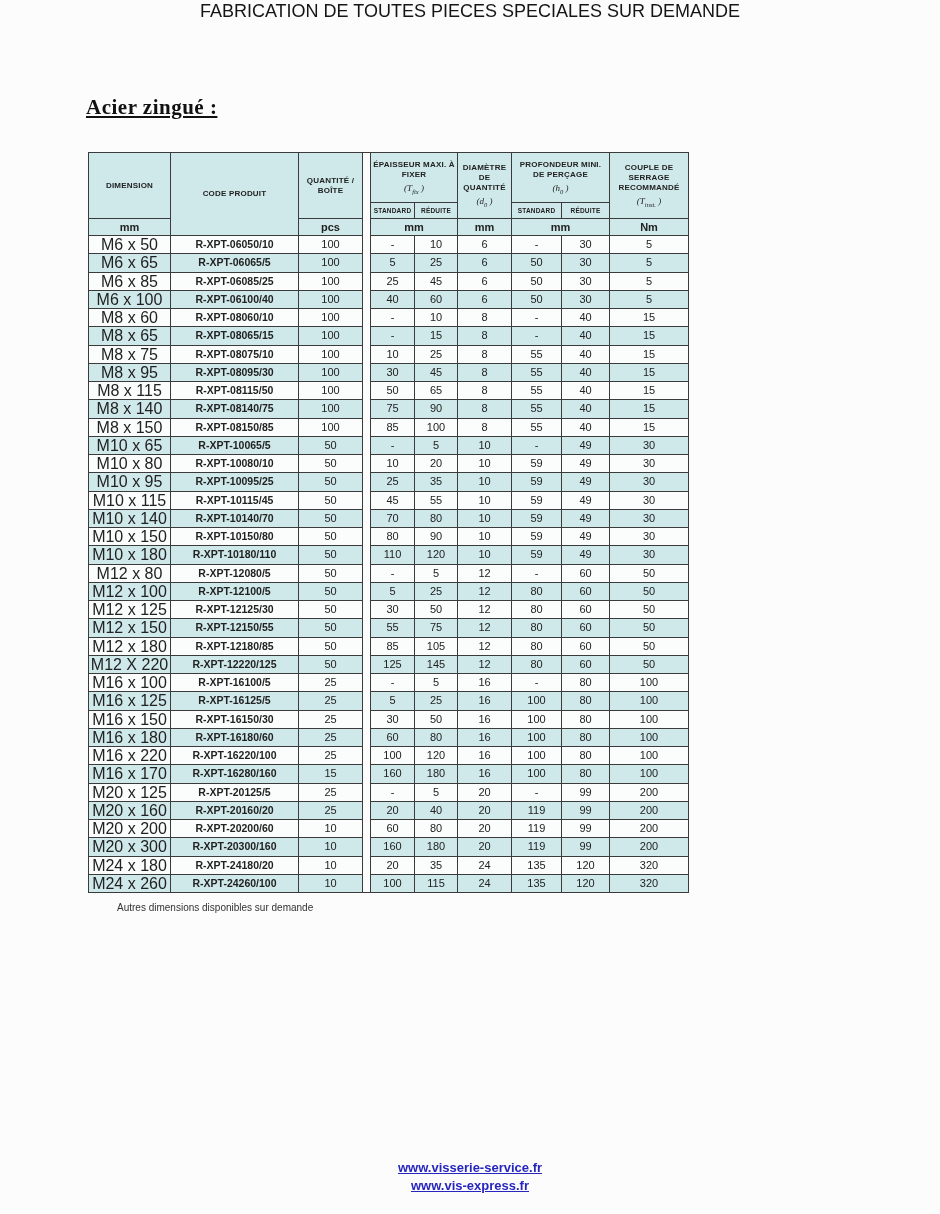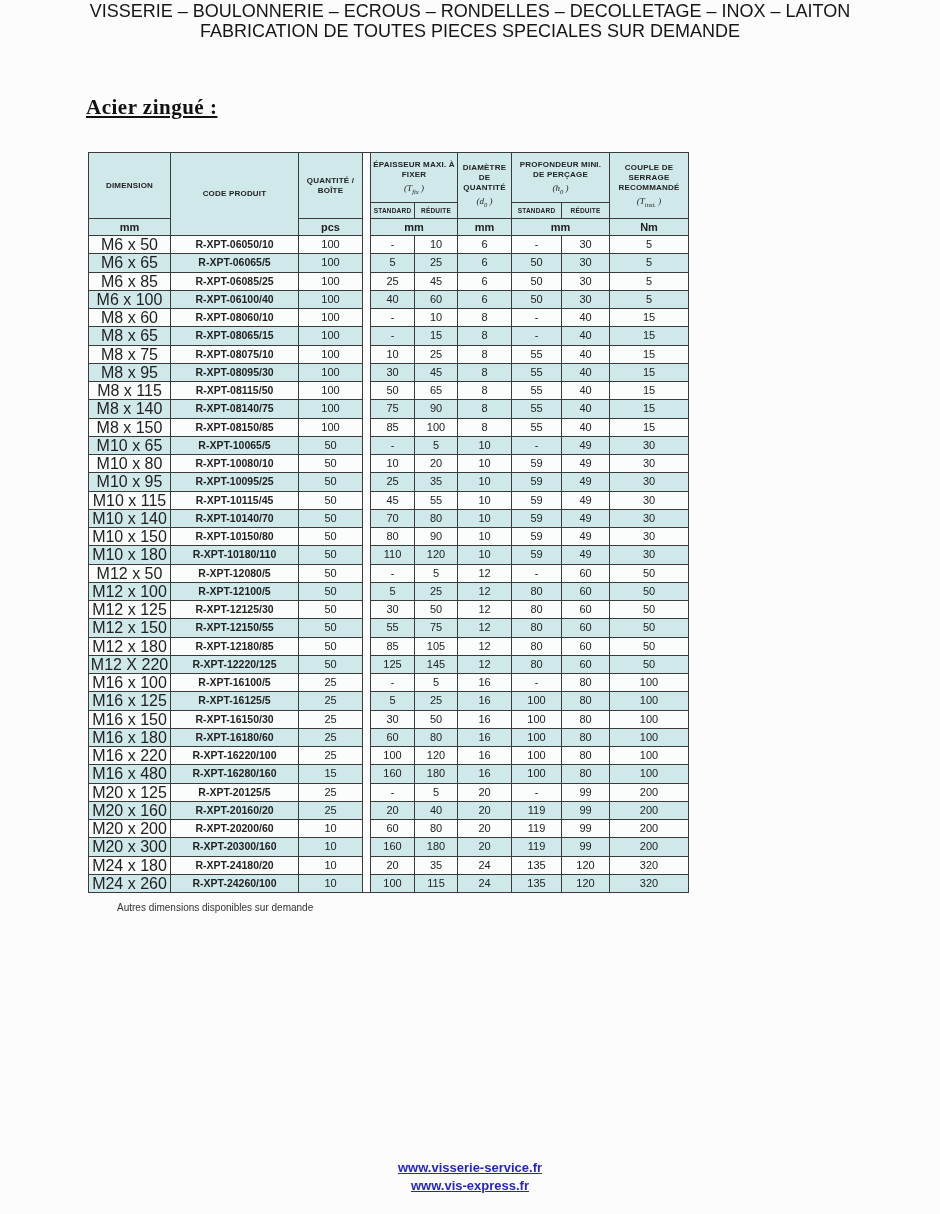--- a/index.html
+++ b/index.html
@@ -45,21 +45,20 @@
 
   .links { position: absolute; top: 1159px; left: 0; width: 100%; text-align: center; }
   .links a { display: block; font-size: 13px; line-height: 18px; font-weight: bold; color: #2626bf; text-decoration: underline; cursor: pointer; }
 </style>
 </head>
 <body>
 
 <div class="page">
 
   <div class="doc-header">
-    <div class="hline">VISSERIE – BOULONNERIE – ECROUS – RONDELLES – DECOLLETAGE – INOX – LAITON</div>
     <div class="hline">FABRICATION DE TOUTES PIECES SPECIALES SUR DEMANDE</div>
   </div>
 
   <h2 class="section-title">Acier zingué :</h2>
 
   <table class="spec-table">
     <colgroup>
       <col style="width:82px">
         <col style="width:128px">
         <col style="width:64px">
@@ -306,21 +305,21 @@
           <td class="col-code">R-XPT-10180/110</td>
           <td class="col-qty">50</td>
           <td class="col-num">110</td>
           <td class="col-num">120</td>
           <td class="col-num">10</td>
           <td class="col-num">59</td>
           <td class="col-num">49</td>
           <td class="col-num">30</td>
         </tr>
         <tr class="data-row">
-          <td class="col-dim">M12 x 50</td>
+          <td class="col-dim">M12 x 80</td>
           <td class="col-code">R-XPT-12080/5</td>
           <td class="col-qty">50</td>
           <td class="col-num">-</td>
           <td class="col-num">5</td>
           <td class="col-num">12</td>
           <td class="col-num">-</td>
           <td class="col-num">60</td>
           <td class="col-num">50</td>
         </tr>
         <tr class="data-row alt">
@@ -427,21 +426,21 @@
           <td class="col-code">R-XPT-16220/100</td>
           <td class="col-qty">25</td>
           <td class="col-num">100</td>
           <td class="col-num">120</td>
           <td class="col-num">16</td>
           <td class="col-num">100</td>
           <td class="col-num">80</td>
           <td class="col-num">100</td>
         </tr>
         <tr class="data-row alt">
-          <td class="col-dim">M16 x 480</td>
+          <td class="col-dim">M16 x 170</td>
           <td class="col-code">R-XPT-16280/160</td>
           <td class="col-qty">15</td>
           <td class="col-num">160</td>
           <td class="col-num">180</td>
           <td class="col-num">16</td>
           <td class="col-num">100</td>
           <td class="col-num">80</td>
           <td class="col-num">100</td>
         </tr>
         <tr class="data-row">

